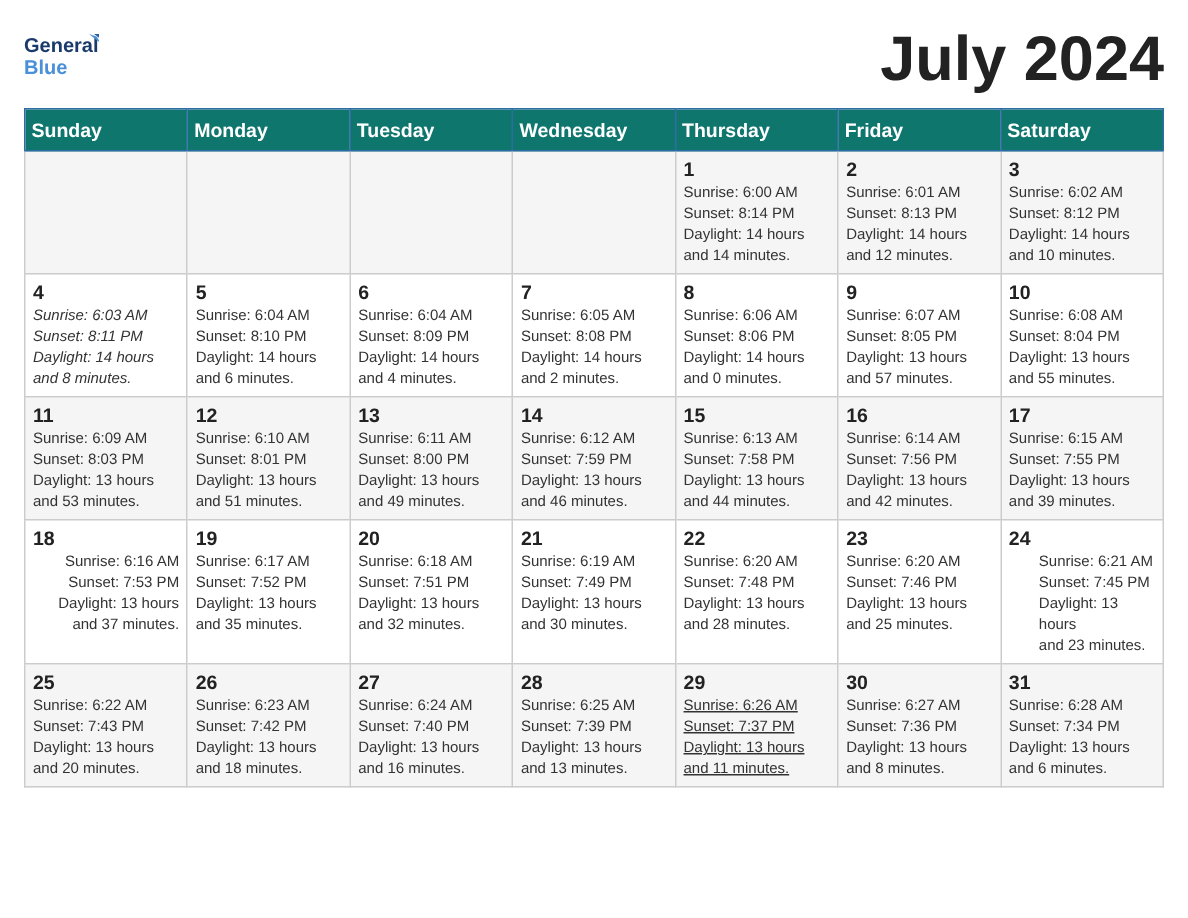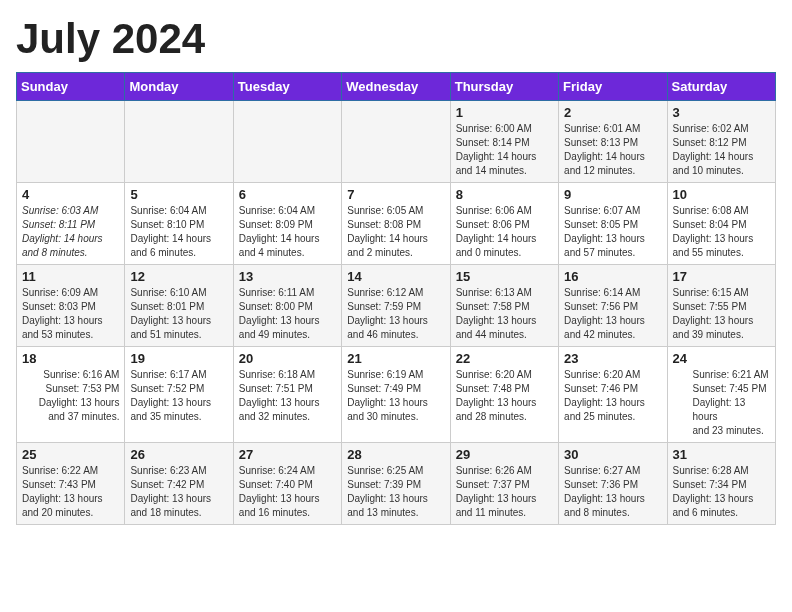--- a/index.html
+++ b/index.html
@@ -28,21 +28,21 @@
     .calendar-subtitle {
       font-size: 16px;
       color: #444;
     }
     table {
       width: 100%;
       border-collapse: collapse;
       font-size: 11px;
     }
     thead tr th {
-      background: #6d28d9;
+      background: #0f766e;
       color: #fff;
       padding: 6px 4px;
       text-align: left;
       font-size: 13px;
       font-weight: bold;
       border: 1px solid #2e6da4;
     }
     tbody tr td {
       border: 1px solid #ccc;
       vertical-align: top;
@@ -75,20 +75,28 @@
     .logo-wrapper {
       display: flex;
       align-items: center;
       gap: 4px;
     }
   </style>
 </head>
 <body>
 
 <div class="header-section">
+  <div class="logo-wrapper">
+  <svg width="50" height="40" viewBox="0 0 60 40" xmlns="http://www.w3.org/2000/svg">
+    <text x="0" y="18" font-size="16" font-weight="bold" font-family="Arial,sans-serif" fill="#1a3a6b">General</text>
+    <text x="0" y="36" font-size="16" font-weight="bold" font-family="Arial,sans-serif" fill="#4a90d9">Blue</text>
+    <polygon points="52,4 62,12 58,6" fill="#4a90d9"></polygon>
+    <polygon points="56,4 64,10 62,4" fill="#2962a0"></polygon>
+  </svg>
+</div>
   <div class="title-section">
     <div class="calendar-title">July 2024</div>
   </div>
 </div>
 
 <table>
   <thead>
     <tr id="header-row">
     <th>Sunday</th>
         <th>Monday</th>
@@ -304,21 +312,21 @@
         </td>
         <td>
           <span class="day-number">28</span>
           <div class="day-info" style="white-space: pre-line;">Sunrise: 6:25 AM
 Sunset: 7:39 PM
 Daylight: 13 hours
 and 13 minutes.</div>
         </td>
         <td>
           <span class="day-number">29</span>
-          <div class="day-info" style="white-space: pre-line;">Sunrise: 6:26 AM
+          <div class="day-info" style="white-space: pre-line; text-decoration: underline;">Sunrise: 6:26 AM
 Sunset: 7:37 PM
 Daylight: 13 hours
 and 11 minutes.</div>
         </td>
         <td>
           <span class="day-number">30</span>
           <div class="day-info" style="white-space: pre-line;">Sunrise: 6:27 AM
 Sunset: 7:36 PM
 Daylight: 13 hours
 and 8 minutes.</div>

